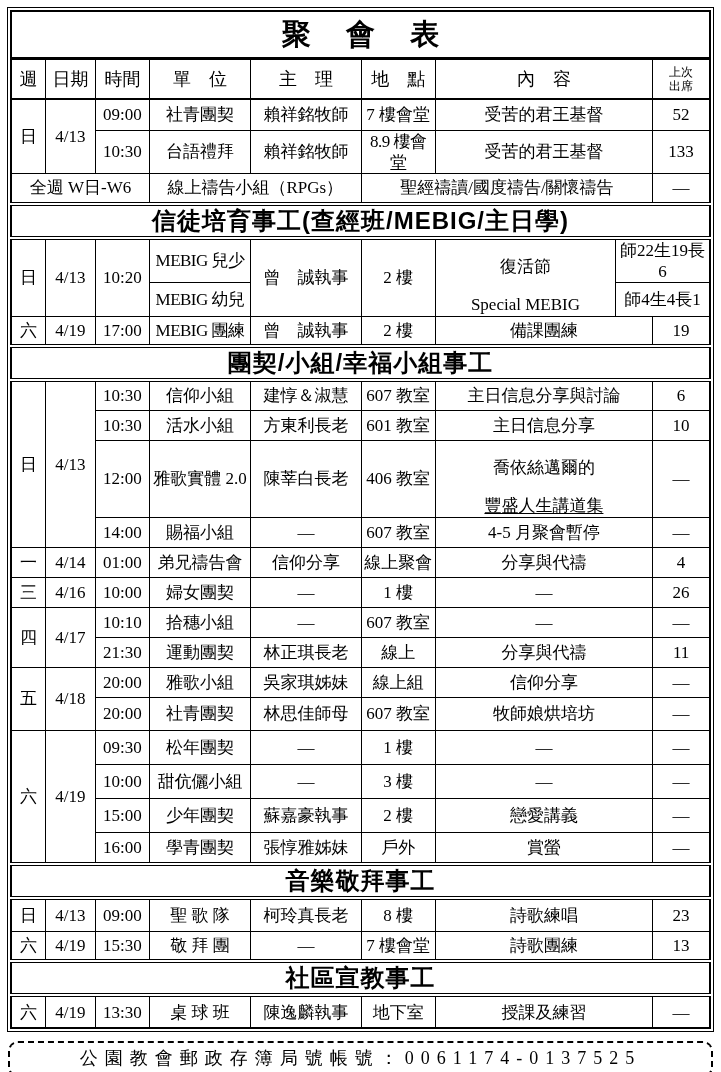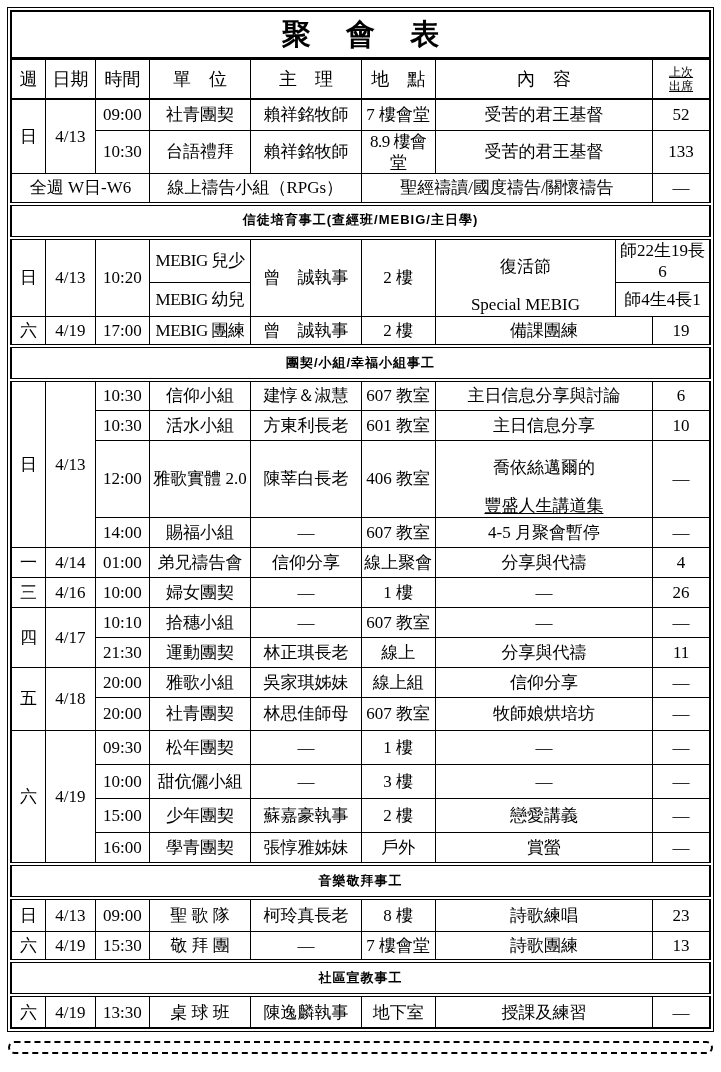--- a/index.html
+++ b/index.html
@@ -38,28 +38,27 @@
   }
   tr.chead td {
     font-size:18px;
     border-bottom:2px solid #000;
     height:38px;
   }
   tr.chead td.atth {
     font-size:12px;
     line-height:1.2;
     white-space:pre-line;
-    text-decoration:underline;
   }
   tr.sec td {
     border-top:4px double #000;
     border-bottom:4px double #000;
     font-family:"Liberation Sans","DejaVu Sans",sans-serif;
     font-weight:bold;
-    font-size:13px;
+    font-size:24px;
     letter-spacing:1px;
     height:30px;
   }
   .sm { font-size:13px; }
   .meb { font-size:15px; letter-spacing:-0.5px; }
   .plsm { font-size:14px; letter-spacing:-0.5px; }
   .blockline { display:block; line-height:1.3;margin-top:16px; }
   .uline { text-decoration:underline; text-underline-offset:2px; }
   .footer-box {
     margin:9px 1px 0 1px;
@@ -331,14 +330,15 @@
         <td>陳逸麟執事</td>
         <td>地下室</td>
         <td colspan="2">授課及練習</td>
         <td>—</td>
       </tr>
     </tbody>
       </table>
   </div>
 
   <div class="footer-box">
+    <div class="f1">公園教會郵政存簿局號帳號：0061174-0137525</div>
   </div>
 </div>
 
 </body></html>

